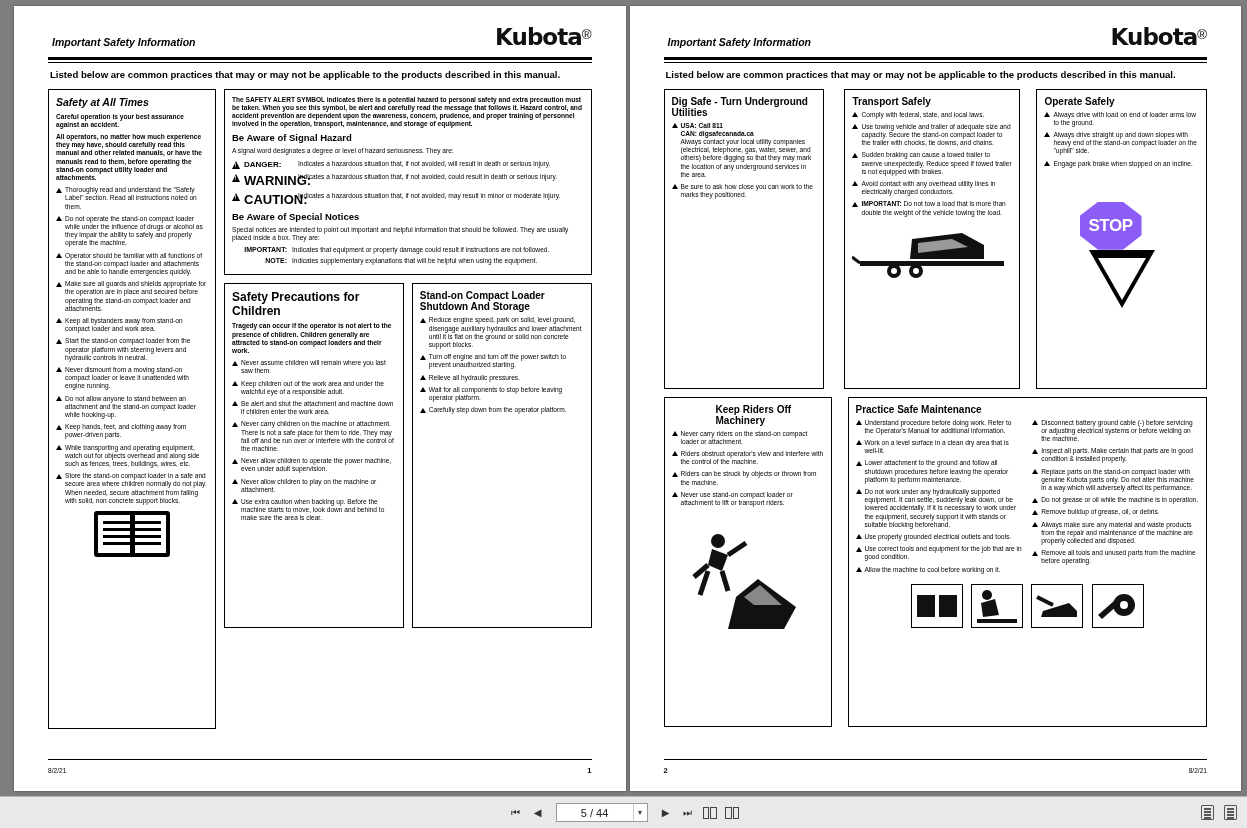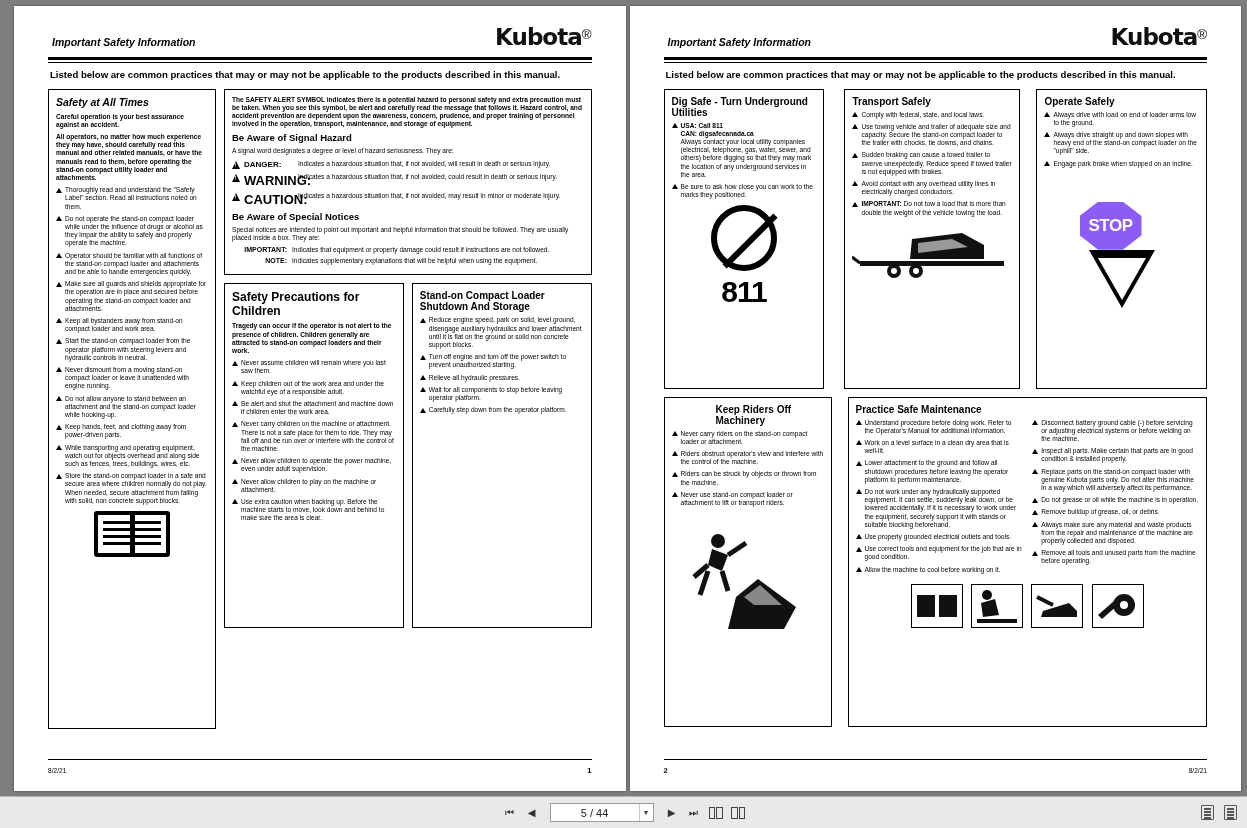--- a/index.html
+++ b/index.html
@@ -158,21 +158,21 @@
   }
   .tb-btn {
     width:16px;height:16px;display:flex;align-items:center;justify-content:center;
     font-size:10px;color:#333; cursor:pointer;
   }
   .pagebox {
     display:flex;align-items:center;border:1px solid #9a9a9a;background:#fff;height:19px;
     margin:0 4px;
   }
   .pagebox input{
-    border:0;outline:0;width:88px;height:17px;text-align:center;font-size:11px;
+    border:0;outline:0;width:76px;height:17px;text-align:center;font-size:11px;
     font-family:"Liberation Sans",sans-serif;color:#222;
   }
   .pagebox .caret{
     width:14px;height:17px;border-left:1px solid #c9c9c9;display:flex;
     align-items:center;justify-content:center;font-size:7px;color:#444;
   }
   .tb-right { position:absolute; right:10px; display:flex; gap:10px; align-items:center; }
   .doc-ico { width:13px;height:15px;border:1.5px solid #555;border-radius:1px;position:relative;}
   .doc-ico:after{content:"";position:absolute;left:2px;right:2px;top:2px;height:1.5px;background:#555;
     box-shadow:0 3px 0 #555,0 6px 0 #555,0 9px 0 #555;}
@@ -308,24 +308,20 @@
         <div class="lead">Listed below are common practices that may or may not be applicable to the products described in this manual.</div>
 
         <div class="cols">
 
           <div class="box" style="width:168px;height:300px;">
             <h4 style="font-size:10px;">Dig Safe - Turn Underground Utilities</h4>
             <ul class="tri">
               <li><b>USA: Call 811</b><br><b>CAN: digsafecanada.ca</b><br>Always contact your local utility companies (electrical, telephone, gas, water, sewer, and others) before digging so that they may mark the location of any underground services in the area.</li>
               <li>Be sure to ask how close you can work to the marks they positioned.</li>
             </ul>
-            <div class="gfx">
-              <div><span class="circ-slash"></span></div>
-              <div class="ic811">811</div>
-            </div>
           </div>
 
           <div class="box" style="flex:1;height:300px;margin-left:12px;">
             <h4 style="font-size:10px;">Transport Safely</h4>
             <ul class="tri">
               <li>Comply with federal, state, and local laws.</li>
               <li>Use towing vehicle and trailer of adequate size and capacity. Secure the stand-on compact loader to the trailer with chocks, tie downs, and chains.</li>
               <li>Sudden braking can cause a towed trailer to swerve unexpectedly. Reduce speed if towed trailer is not equipped with brakes.</li>
               <li>Avoid contact with any overhead utility lines in electrically charged conductors.</li>
               <li><b>IMPORTANT:</b> Do not tow a load that is more than double the weight of the vehicle towing the load.</li>

